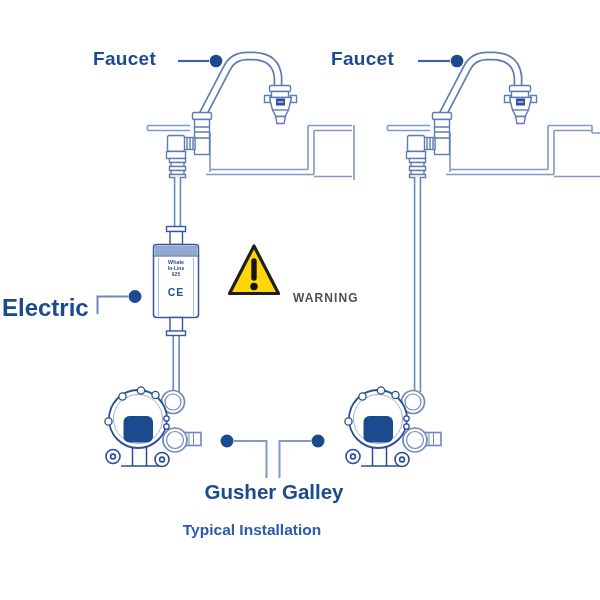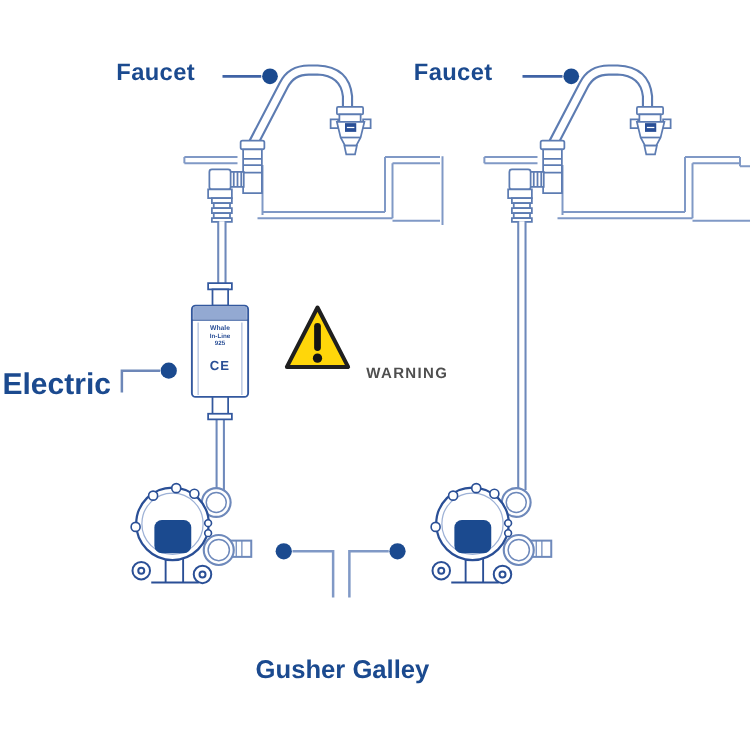--- a/index.html
+++ b/index.html
@@ -7,21 +7,21 @@
     position:relative;width:600px;height:600px;background:#fff;overflow:hidden;
     font-family:"Liberation Sans",sans-serif;
   }
   .stage svg{position:absolute;left:0;top:0;}
   .lbl{position:absolute;color:#1b4a8f;font-weight:bold;white-space:nowrap;}
   .faucet-lbl{font-size:19px;letter-spacing:.3px;}
   .pump-lbl{font-size:24px;line-height:24.5px;}
   .warn-title{position:absolute;color:#4f4f4f;font-size:12px;font-weight:bold;letter-spacing:1.1px;}
   .warn-note{position:absolute;color:#2b5cab;font-size:14.5px;font-weight:bold;line-height:23px;white-space:nowrap;}
   .gusher-lbl{position:absolute;left:160px;top:480px;width:228px;text-align:center;
-    color:#1b4a8f;font-size:20.5px;font-weight:bold;white-space:nowrap;margin-top:44px;}
+    color:#1b4a8f;font-size:20.5px;font-weight:bold;white-space:nowrap;}
   .caption-lbl{position:absolute;left:142px;top:521px;width:220px;text-align:center;
     color:#2b5cab;font-size:15.5px;font-weight:bold;white-space:nowrap;}
 </style>
 </head>
 <body>
 
 <div class="stage">
 
   <svg width="600" height="600" viewBox="0 0 600 600">
     <defs>
@@ -167,14 +167,15 @@
 
   <div class="lbl pump-lbl" style="left:2px;top:296px;">
     <div>Electric</div>
   </div>
 
   <div class="warn-title" style="left:293px;top:271px;margin-top:20px;">WARNING</div>
 
 
   <div class="gusher-lbl">Gusher Galley</div>
 
+  <div class="caption-lbl">Typical Installation</div>
 
 </div>
 
 </body></html>

